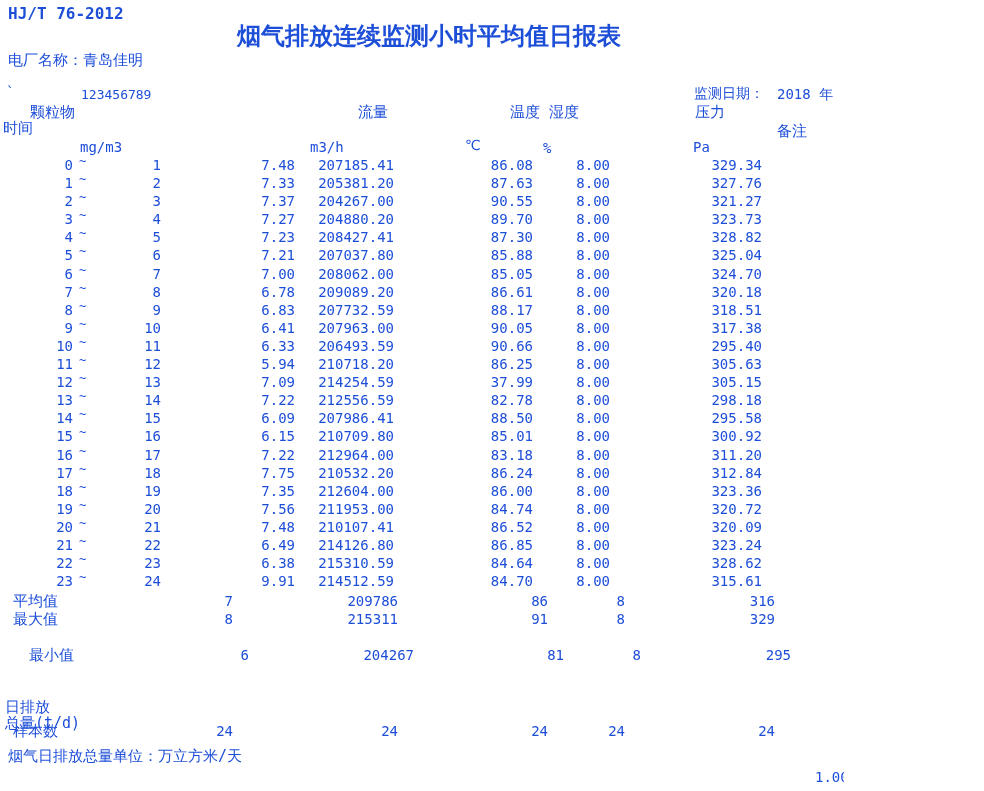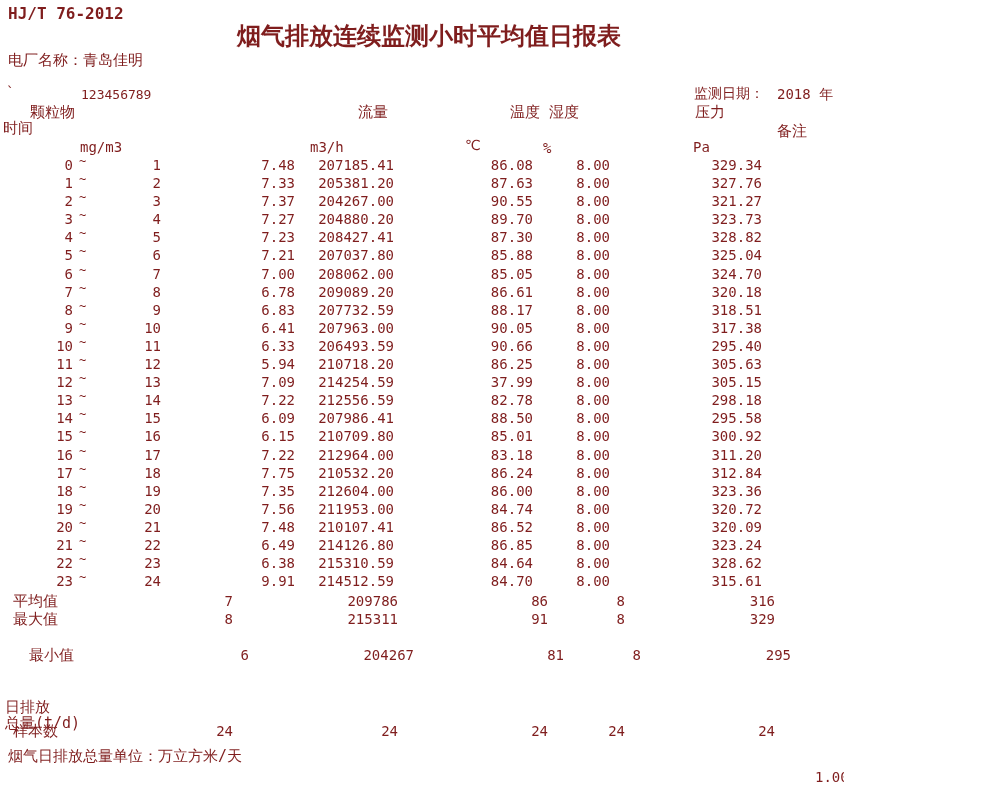--- a/index.html
+++ b/index.html
@@ -1,21 +1,21 @@
 <!DOCTYPE html>
 <html><head>
 <meta charset="utf-8">
 <style>
   html, body { margin: 0; padding: 0; background: #ffffff; }
   .page {
     position: relative;
     width: 844px;
     height: 791px;
     background: #ffffff;
-    color: #7f1d1d;
+    color: #1d4ed8;
     font-family: "DejaVu Sans Mono", "DejaVu Sans", monospace;
     overflow: hidden;
   }
   .abs { position: absolute; white-space: nowrap; }
 
   .standard-code { left: 8px; top: 4px; font-size: 16px; font-weight: bold; letter-spacing: 0px; }
   .report-title { left: 0px; top: 20px; width: 858px; text-align: center; font-size: 24px; font-weight: bold; }
   .plant-line { left: 8px; top: 51px; font-size: 15px; }
   .tick-mark { left: 6px; top: 84px; font-size: 14px; }
   .meter-id { left: 81px; top: 87px; font-size: 13px; }

